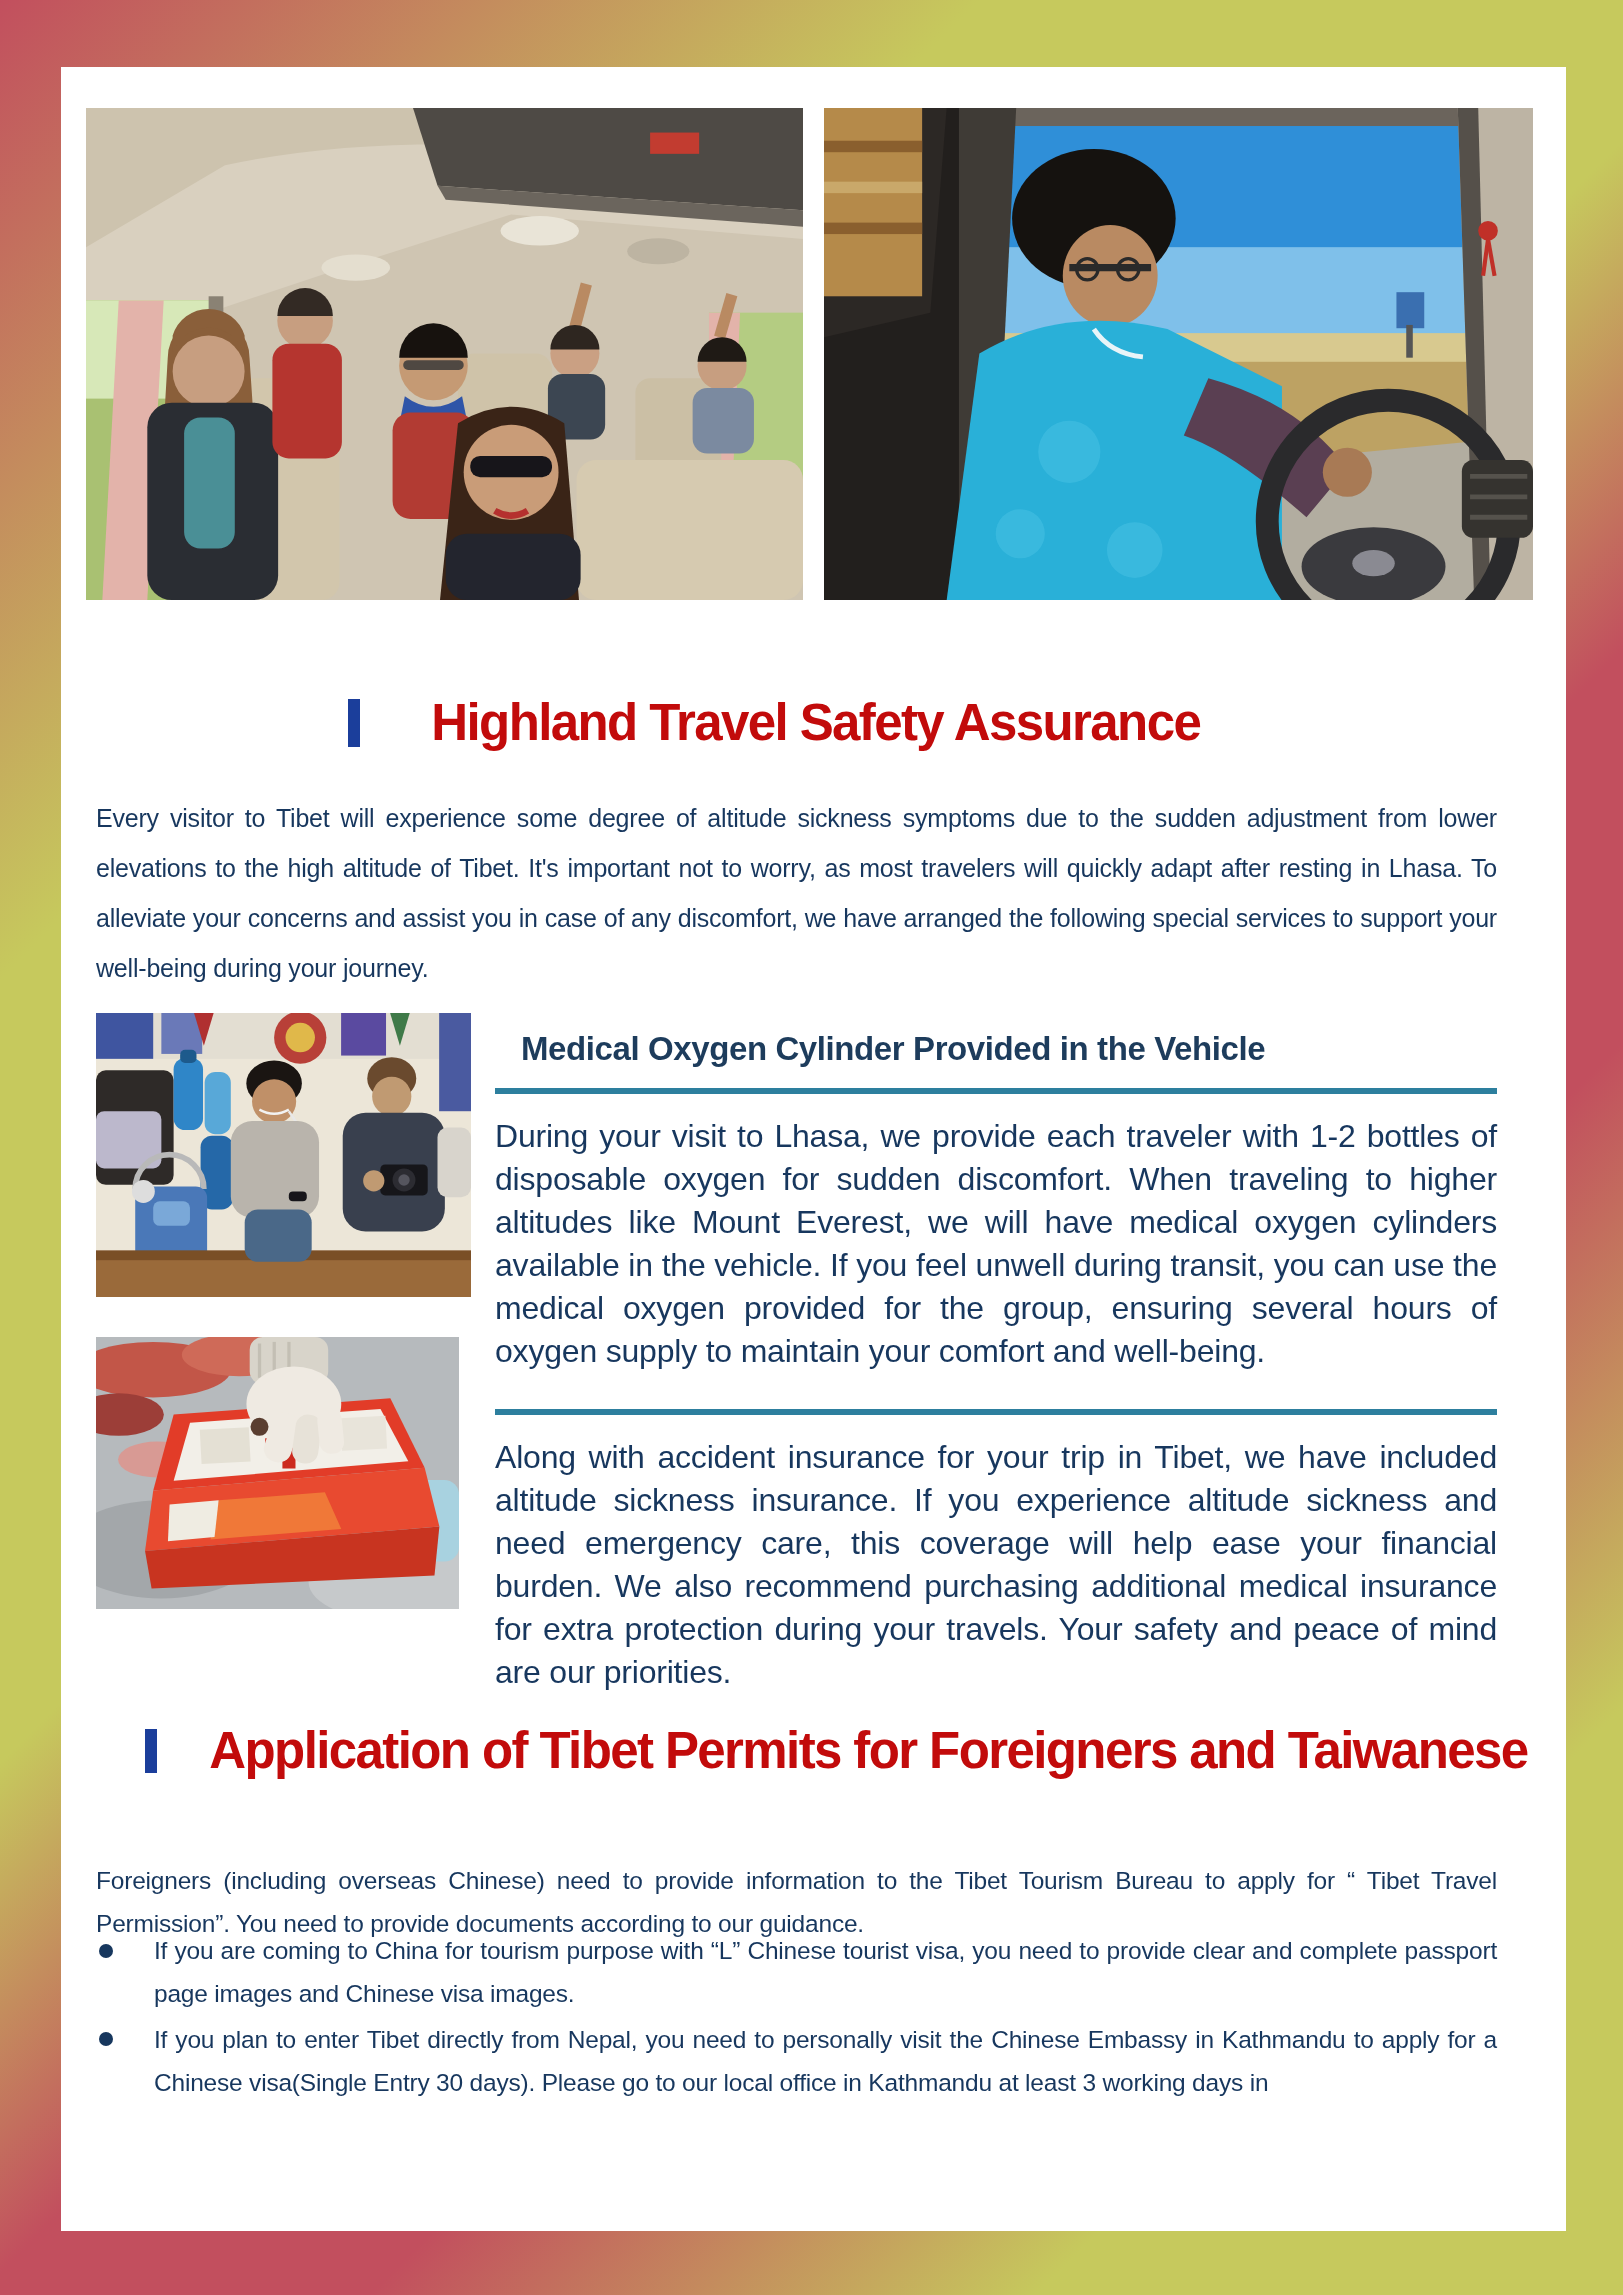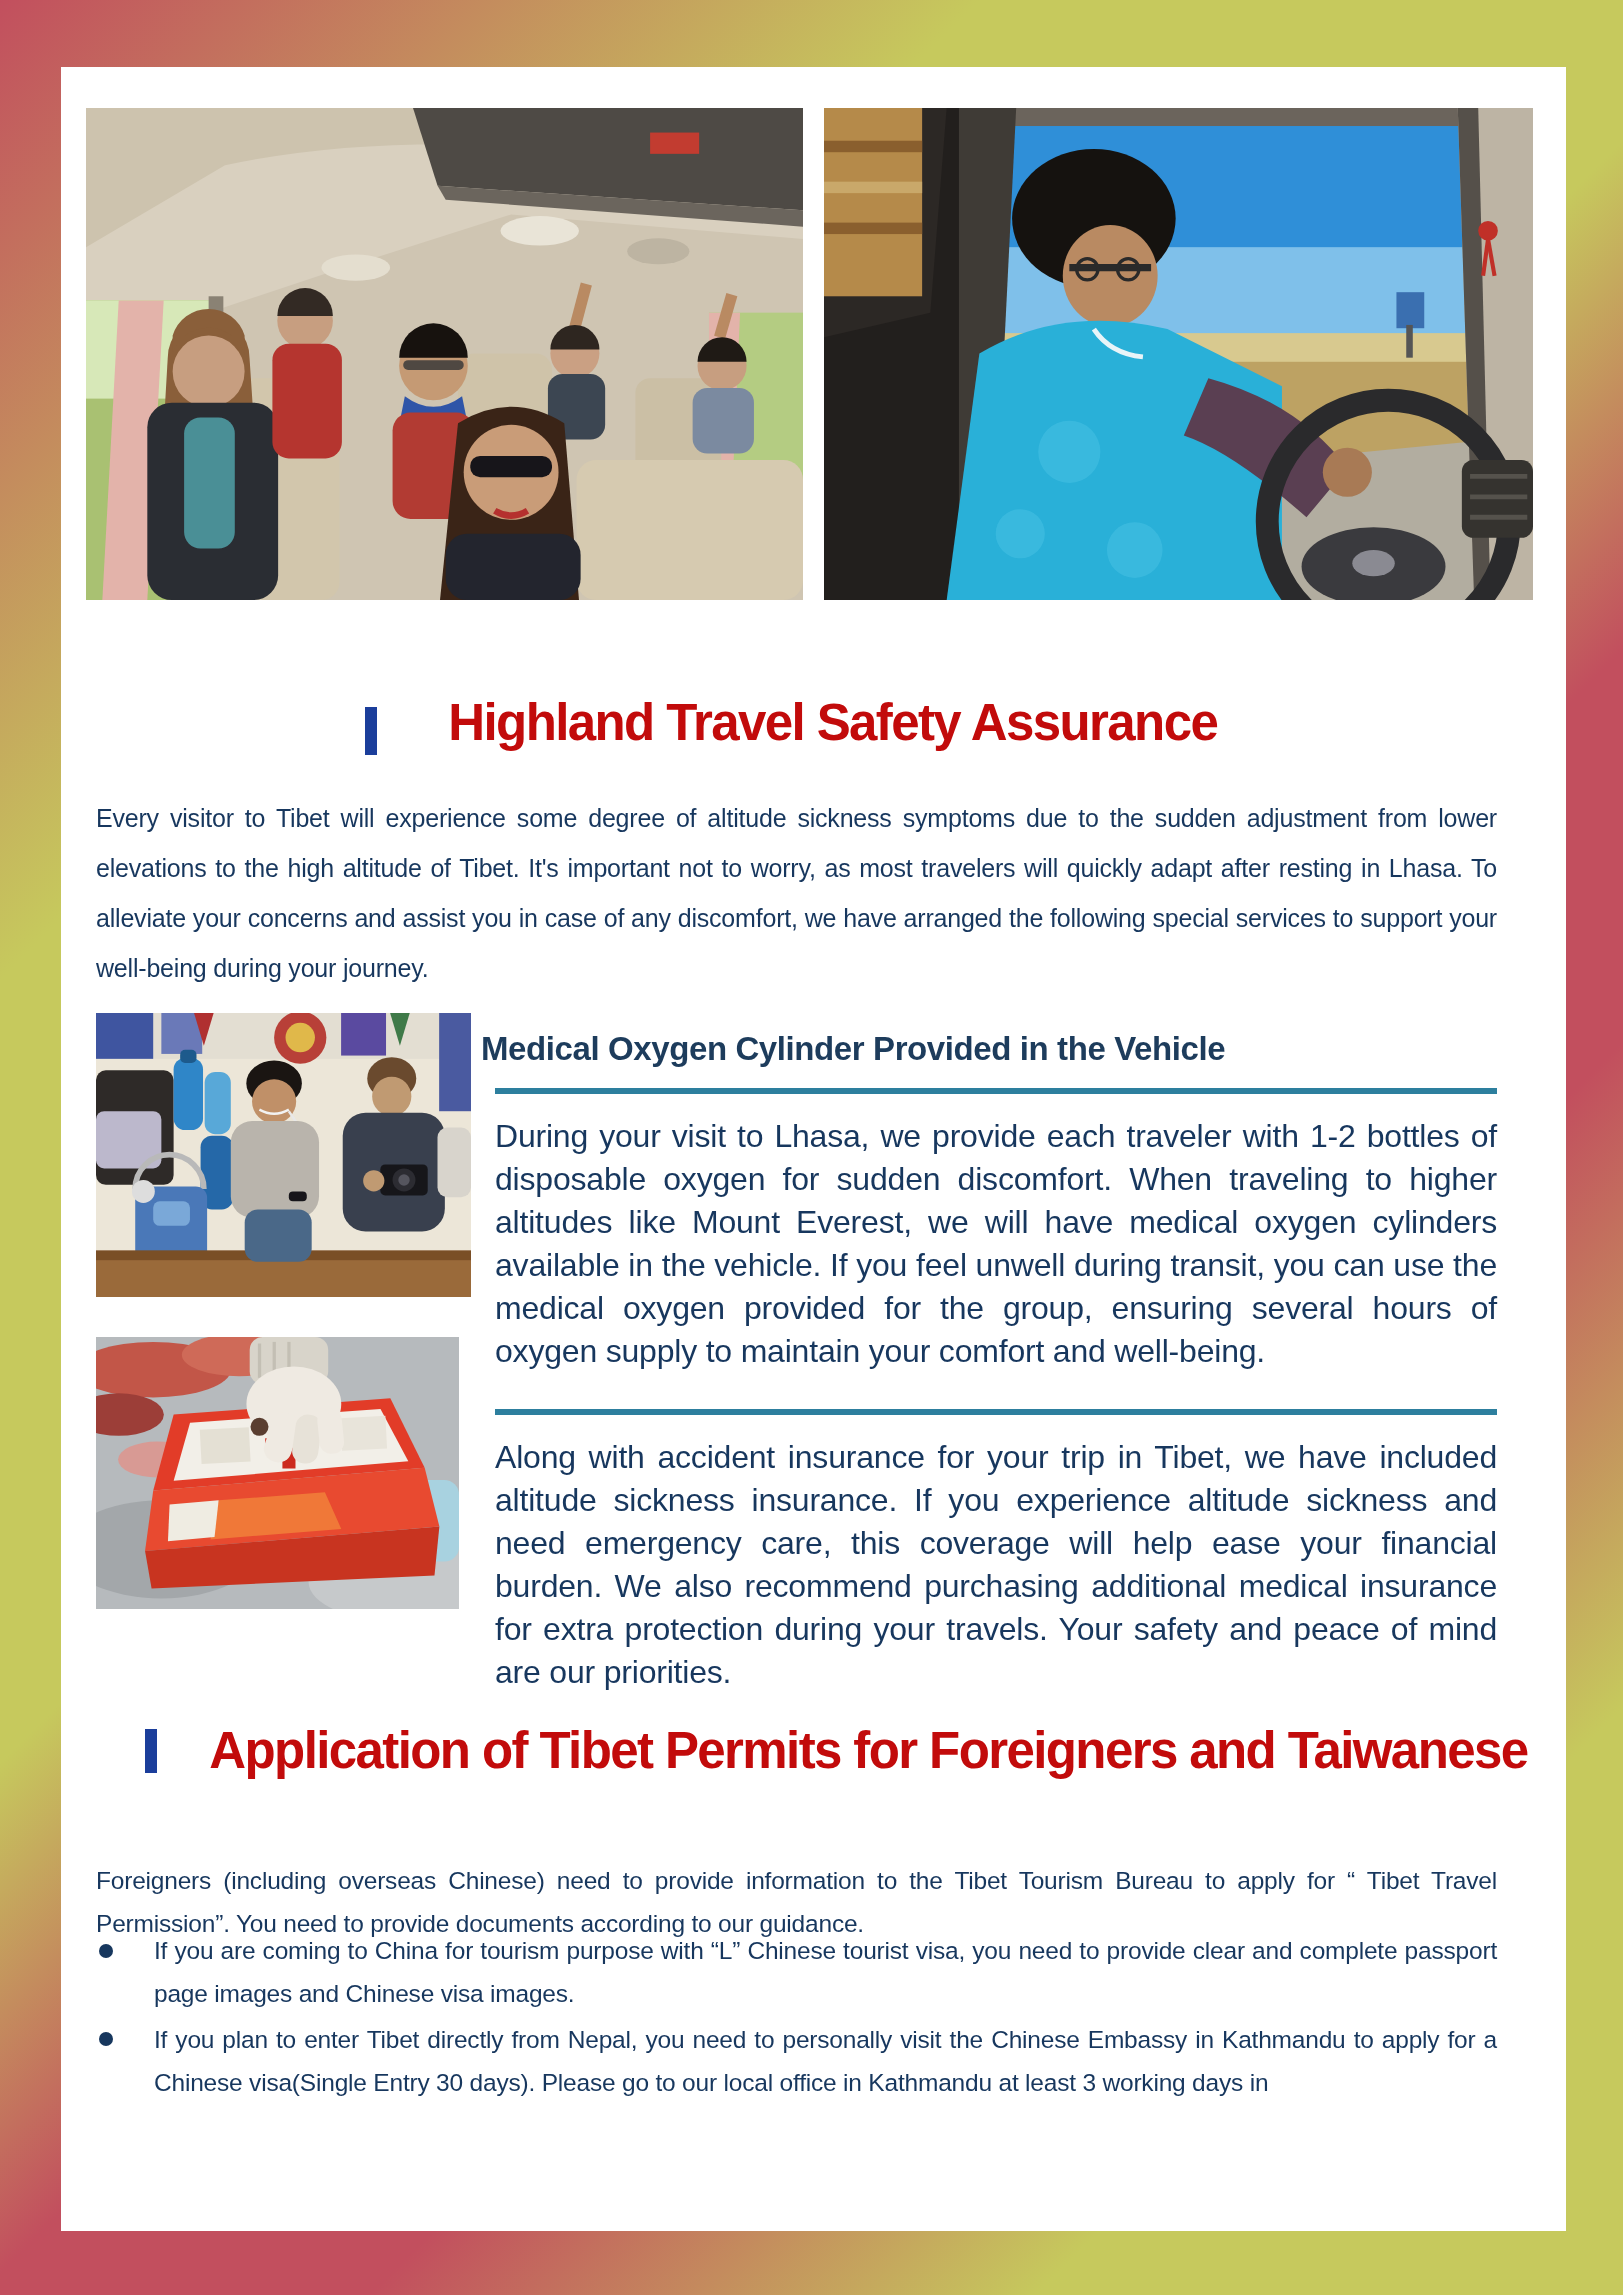--- a/index.html
+++ b/index.html
@@ -160,21 +160,21 @@
         <ellipse cx="672" cy="560" rx="88" ry="48" fill="#3a3a3e"></ellipse>
         <ellipse cx="672" cy="556" rx="26" ry="16" fill="#8a8a92"></ellipse>
 
         <rect x="780" y="430" width="87" height="95" rx="14" fill="#35332f"></rect>
         <line x1="790" y1="450" x2="860" y2="450" stroke="#55524c" stroke-width="6"></line>
         <line x1="790" y1="475" x2="860" y2="475" stroke="#55524c" stroke-width="6"></line>
         <line x1="790" y1="500" x2="860" y2="500" stroke="#55524c" stroke-width="6"></line>
       </svg>
     </div>
 
-    <div class="h1row" style="left:304px;top:623px;height:65px;align-items:flex-end;">
+    <div class="h1row" style="left:287px;top:623px;height:65px;">
       <div class="hbar" style="height:48px;"></div>
       <h1 style="margin-left:71px;">Highland Travel Safety Assurance</h1>
     </div>
 
     <div class="abs bodytext intro" style="left:35px;top:726px;width:1401px;">Every visitor to Tibet will experience some degree of altitude sickness symptoms due to the sudden adjustment from lower elevations to the high altitude of Tibet. It's important not to worry, as most travelers will quickly adapt after resting in Lhasa. To alleviate your concerns and assist you in case of any discomfort, we have arranged the following special services to support your well-being during your journey.</div>
 
     <div class="photo" style="left:35px;top:946px;width:375px;height:284px;">
       <svg viewBox="0 0 459 347" preserveAspectRatio="none">
         <rect width="459" height="347" fill="#ece6d8"></rect>
 
@@ -216,21 +216,21 @@
         <circle cx="362" cy="102" r="24" fill="#c09a72"></circle>
         <rect x="302" y="122" width="125" height="145" rx="28" fill="#39404e"></rect>
         <rect x="348" y="185" width="58" height="38" rx="6" fill="#16161a"></rect>
         <circle cx="377" cy="204" r="14" fill="#2c2c32"></circle>
         <circle cx="377" cy="204" r="7" fill="#55555e"></circle>
         <circle cx="340" cy="205" r="13" fill="#c09a72"></circle>
         <rect x="418" y="140" width="41" height="85" rx="12" fill="#d8d4cc"></rect>
       </svg>
     </div>
 
-    <h2 class="svc" style="left:420px;top:959px;">Medical Oxygen Cylinder Provided in the Vehicle</h2>
+    <h2 class="svc" style="left:460px;top:959px;">Medical Oxygen Cylinder Provided in the Vehicle</h2>
     <div class="rule" style="left:434px;top:1021px;width:1002px;"></div>
     <div class="svcpara bodytext" style="left:434px;top:1048px;width:1002px;">During your visit to Lhasa, we provide each traveler with 1-2 bottles of disposable oxygen for sudden discomfort. When traveling to higher altitudes like Mount Everest, we will have medical oxygen cylinders available in the vehicle. If you feel unwell during transit, you can use the medical oxygen provided for the group, ensuring several hours of oxygen supply to maintain your comfort and well-being.</div>
 
     <div class="photo" style="left:35px;top:1270px;width:363px;height:272px;">
       <svg viewBox="0 0 444 333" preserveAspectRatio="none">
         <rect width="444" height="333" fill="#b6babd"></rect>
         <ellipse cx="80" cy="260" rx="120" ry="60" fill="#a3a7aa"></ellipse>
         <ellipse cx="380" cy="300" rx="120" ry="50" fill="#c6c9cb"></ellipse>
 
         <ellipse cx="70" cy="40" rx="95" ry="34" fill="#c25648"></ellipse>

